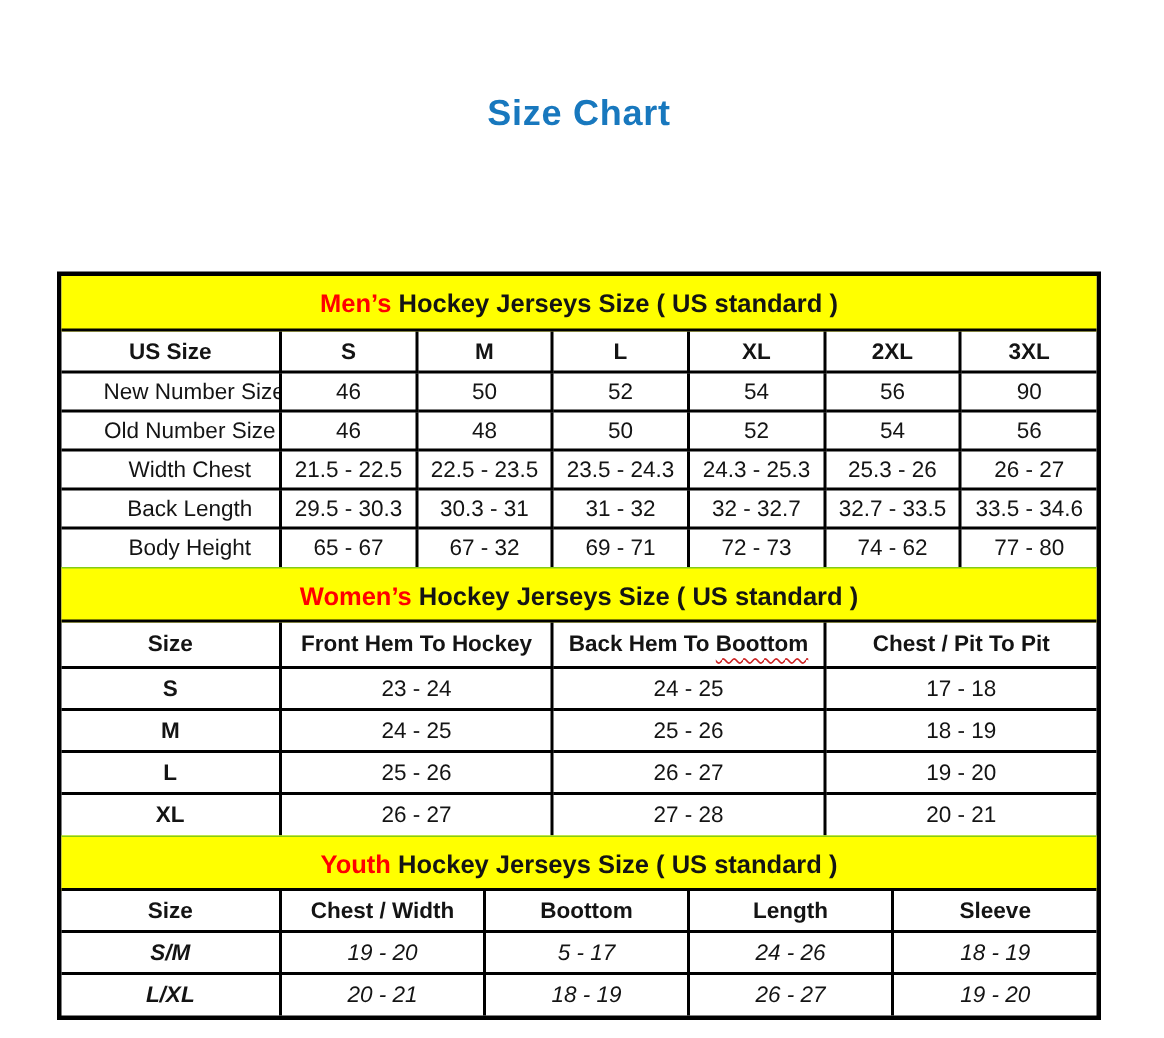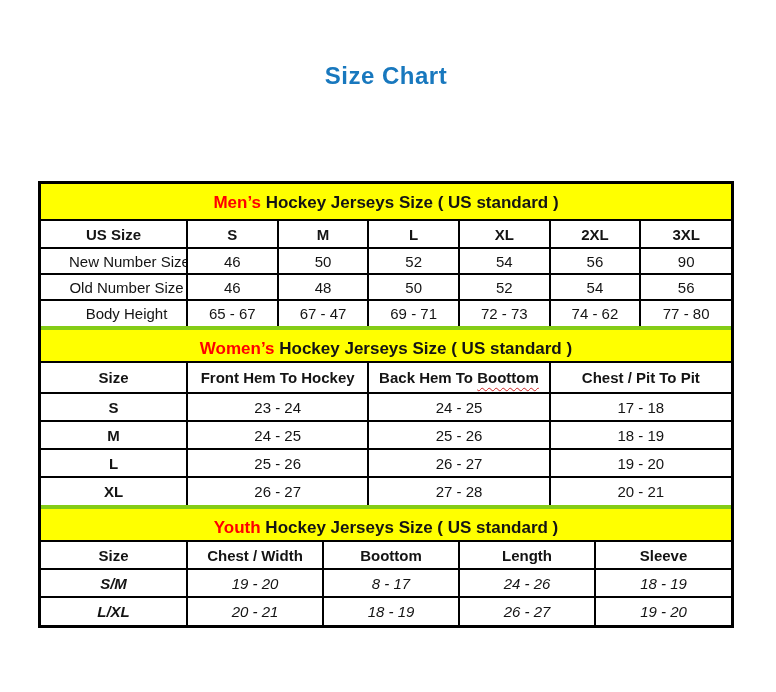--- a/index.html
+++ b/index.html
@@ -73,21 +73,21 @@
   .womens td.rowlabel, .youth td.rowlabel { font-weight: bold; }
   .mens td.rowlabel { font-weight: normal; padding-left: 28px; }
   .squiggle {
     text-decoration-line: underline;
     text-decoration-style: wavy;
     text-decoration-color: #cc2222;
     text-decoration-thickness: 1px;
     text-underline-offset: 4px;
     text-align: right;
   }
-  .band:not(:first-child) { border-top: 4px solid #84cc16; }
+  .band:not(:first-child) { border-top: 1px solid #84cc16; }
 </style>
 </head>
 <body>
 
 <div class="page">
 
   <h1 class="title">Size Chart</h1>
 
   <div class="chart">
 
@@ -125,23 +125,41 @@
       <tr>
         <td class="rowlabel">Old Number Size</td>
         <td>46</td>
         <td>48</td>
         <td>50</td>
         <td>52</td>
         <td>54</td>
         <td>56</td>
       </tr>
       <tr>
+        <td class="rowlabel">Width Chest</td>
+        <td>21.5 - 22.5</td>
+        <td>22.5 - 23.5</td>
+        <td>23.5 - 24.3</td>
+        <td>24.3 - 25.3</td>
+        <td>25.3 - 26</td>
+        <td>26 - 27</td>
+      </tr>
+      <tr>
+        <td class="rowlabel">Back Length</td>
+        <td>29.5 - 30.3</td>
+        <td>30.3 - 31</td>
+        <td>31 - 32</td>
+        <td>32 - 32.7</td>
+        <td>32.7 - 33.5</td>
+        <td>33.5 - 34.6</td>
+      </tr>
+      <tr>
         <td class="rowlabel">Body Height</td>
         <td>65 - 67</td>
-        <td>67 - 47</td>
+        <td>67 - 32</td>
         <td>69 - 71</td>
         <td>72 - 73</td>
         <td>74 - 62</td>
         <td>77 - 80</td>
       </tr>
       </tbody>
     </table>
 
     <div class="band"><span class="hl">Women’s</span> <span>Hockey Jerseys Size ( US standard )</span></div>
 
@@ -200,21 +218,21 @@
       <tr>
         <th>Size</th>
         <th>Chest / Width</th>
         <th>Boottom</th>
         <th>Length</th>
         <th>Sleeve</th>
       </tr>
       <tr>
         <td class="rowlabel">S/M</td>
         <td>19 - 20</td>
-        <td>8 - 17</td>
+        <td>5 - 17</td>
         <td>24 - 26</td>
         <td>18 - 19</td>
       </tr>
       <tr>
         <td class="rowlabel">L/XL</td>
         <td>20 - 21</td>
         <td>18 - 19</td>
         <td>26 - 27</td>
         <td>19 - 20</td>
       </tr>

